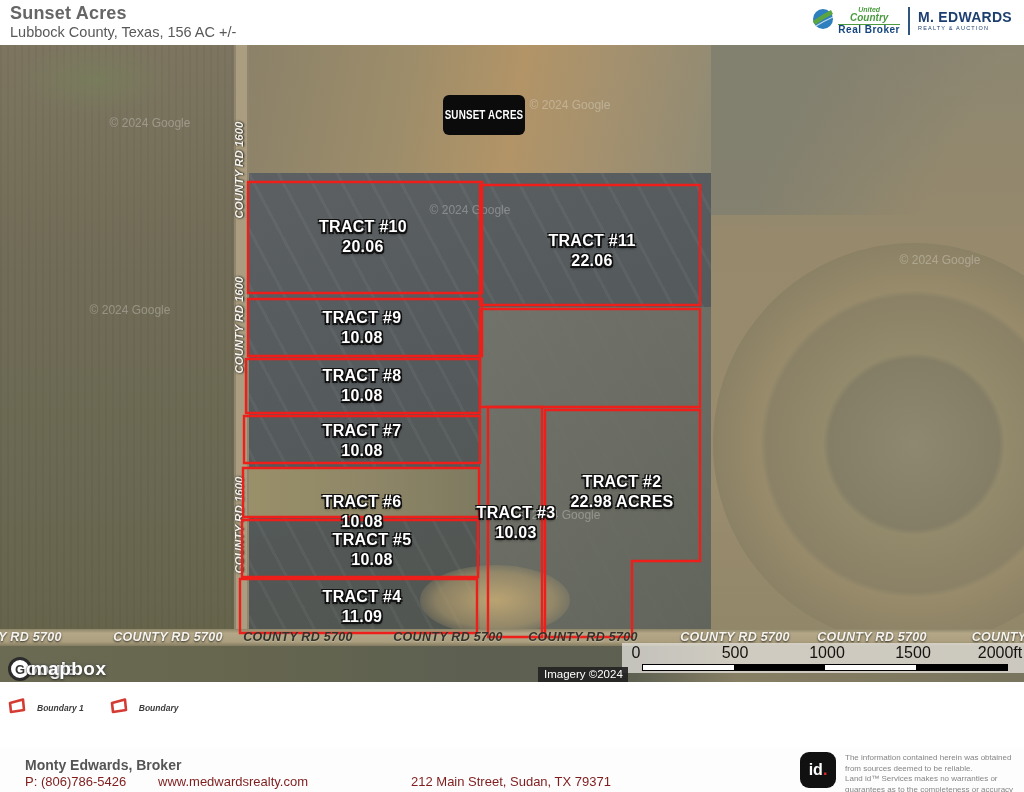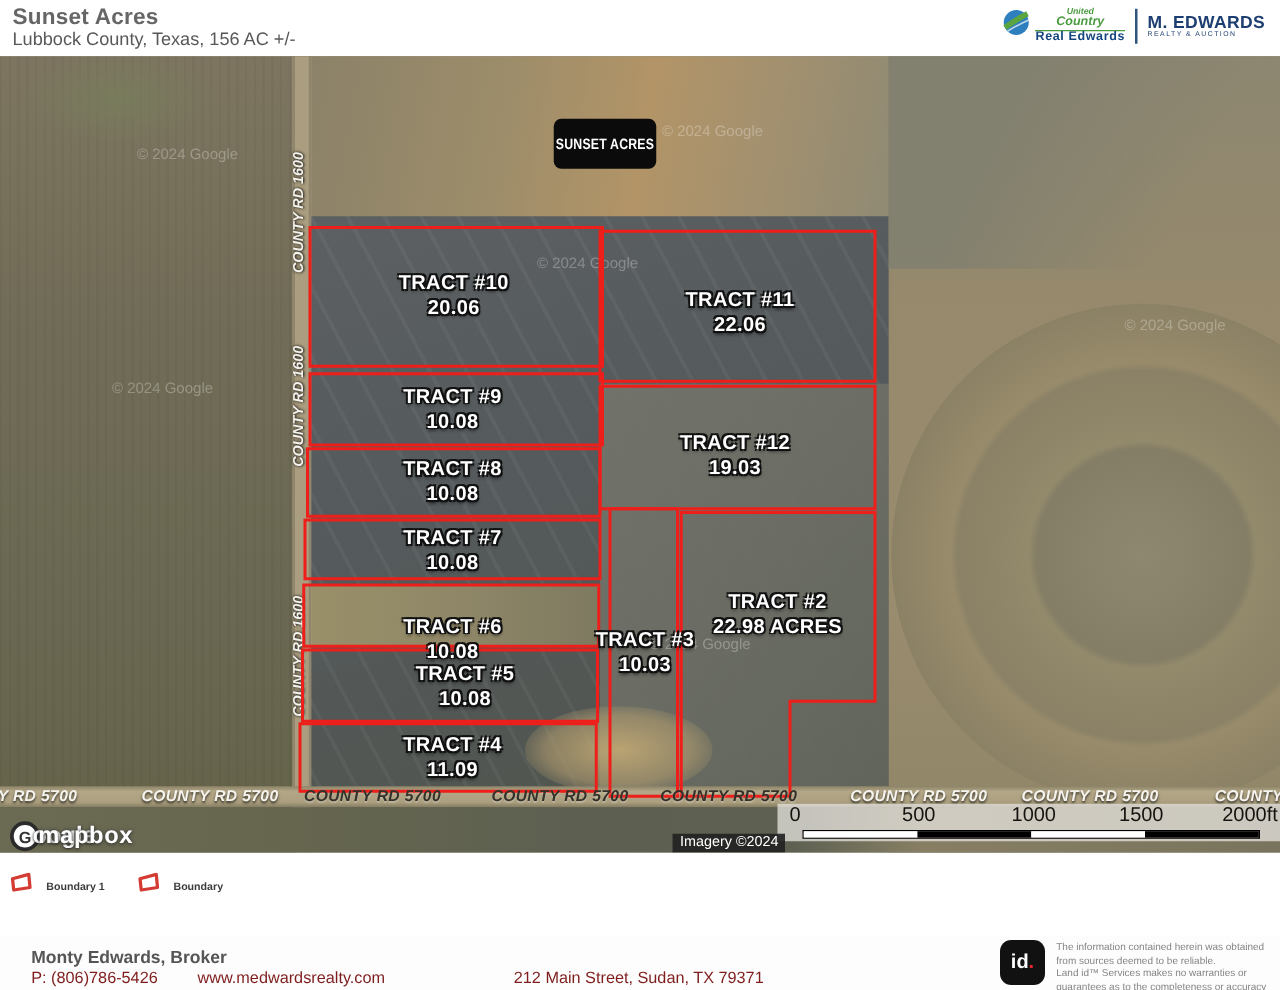--- a/index.html
+++ b/index.html
@@ -95,21 +95,21 @@
   .seg-w { background:#fff; } .seg-b { background:#000; }
 
   .attrib { position:absolute; left:538px; top:622px; height:15px; z-index:9; display:flex; align-items:stretch; }
   .attrib .pre { background:rgba(35,35,35,.92); color:#fff; font-size:11.5px; padding:1px 5px 0 6px; white-space:nowrap; }
   .attrib .src { background:rgba(95,95,95,.45); color:#e2e0dc; font-size:11.5px; padding:1px 6px 0 4px; white-space:nowrap;
     text-shadow:0 1px 1px rgba(0,0,0,.4); }
 
   
   .legend { position:absolute; left:8px; top:698px; display:flex; align-items:center; gap:26px; }
   .legend-item { display:flex; align-items:center; gap:11px; }
-  .legend-label { font-size:8.5px; color:#3c3c3c; font-weight:bold; }
+  .legend-label { font-size:8.5px; color:#3c3c3c; font-weight:bold;font-style:italic; }
 
   
   .footer { position:absolute; left:0; top:748px; width:1024px; height:44px; background:#fdfdfd; }
   .broker { position:absolute; left:25px; top:9px; font-size:14px; font-weight:bold; color:#555; }
   .contact { position:absolute; left:25px; top:26px; font-size:13px; color:#7f1d1d; display:flex; }
   .contact .phone { width:105px; }
   .contact .web { margin-left:28px; width:175px; }
   .contact .addr { margin-left:78px; }
   .landid { position:absolute; left:800px; top:4px; width:36px; height:36px; background:#111; border-radius:9px;
     display:flex; align-items:center; justify-content:center; }
@@ -130,21 +130,21 @@
         <span>
           <svg width="22" height="22" viewBox="0 0 22 22">
             <circle cx="11" cy="11" r="10" fill="#2e7fbe"></circle>
             <path d="M2 15 Q10 9 20 4" stroke="#5aa53f" stroke-width="4.5" fill="none"></path>
             <path d="M4 18 Q12 13 21 9" stroke="#ffffff" stroke-width="1.2" fill="none" opacity=".7"></path>
           </svg>
         </span>
         <span class="uc-text">
           <span class="uc-top" style="display:block">United</span>
           <span class="uc-mid" style="display:block">Country</span>
-          <span class="uc-bot" style="display:block">Real Edwards</span>
+          <span class="uc-bot" style="display:block">Real Broker</span>
         </span>
       </div>
       <div class="brand-divider"></div>
       <div class="me">
         <div class="me-name">M. EDWARDS</div>
         <div class="me-tag">REALTY &amp; AUCTION</div>
       </div>
     </div>
   </div>
 
@@ -210,24 +210,20 @@
         <span>TRACT #10</span>
         <span>20.06</span>
       </div>
       <div class="tract-label" style="left: 592px; top: 206px;">
         <span>TRACT #11</span>
         <span>22.06</span>
       </div>
       <div class="tract-label" style="left: 362px; top: 283px;">
         <span>TRACT #9</span>
         <span>10.08</span>
-      </div>
-      <div class="tract-label" style="left: 588px; top: 320px;">
-        <span>TRACT #12</span>
-        <span>19.03</span>
       </div>
       <div class="tract-label" style="left: 362px; top: 341px;">
         <span>TRACT #8</span>
         <span>10.08</span>
       </div>
       <div class="tract-label" style="left: 362px; top: 396px;">
         <span>TRACT #7</span>
         <span>10.08</span>
       </div>
       <div class="tract-label" style="left: 362px; top: 467px;">

